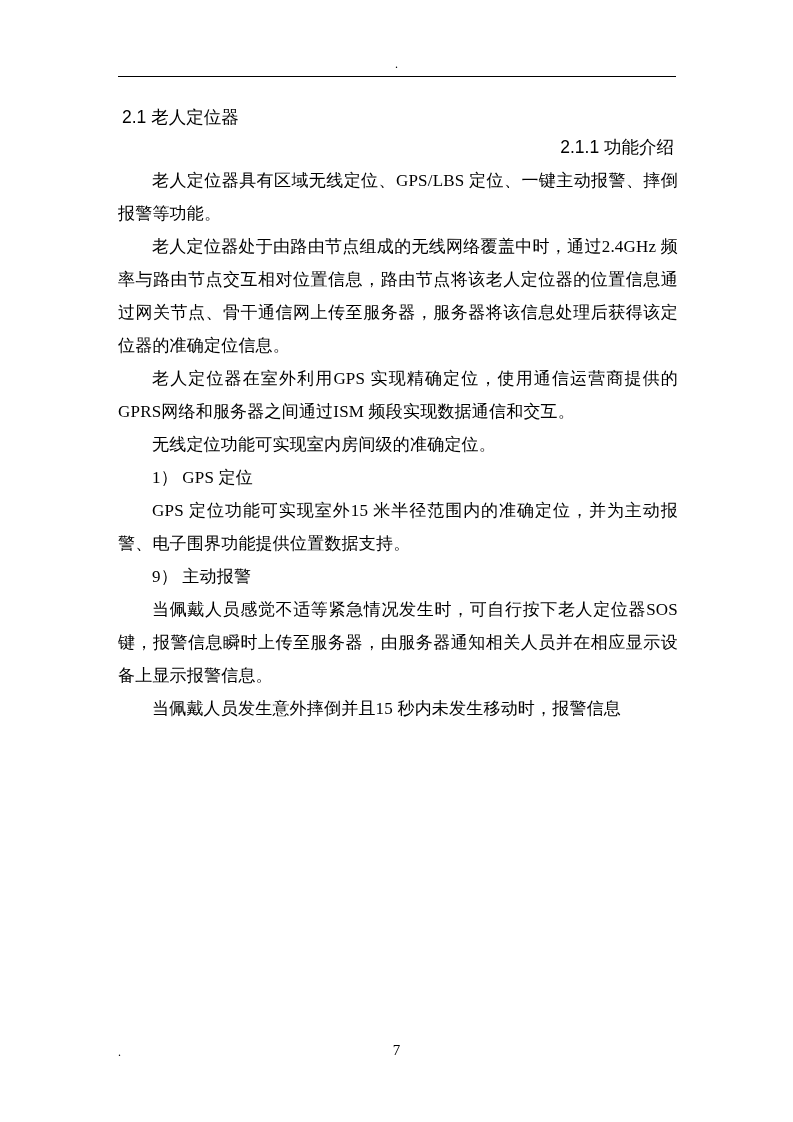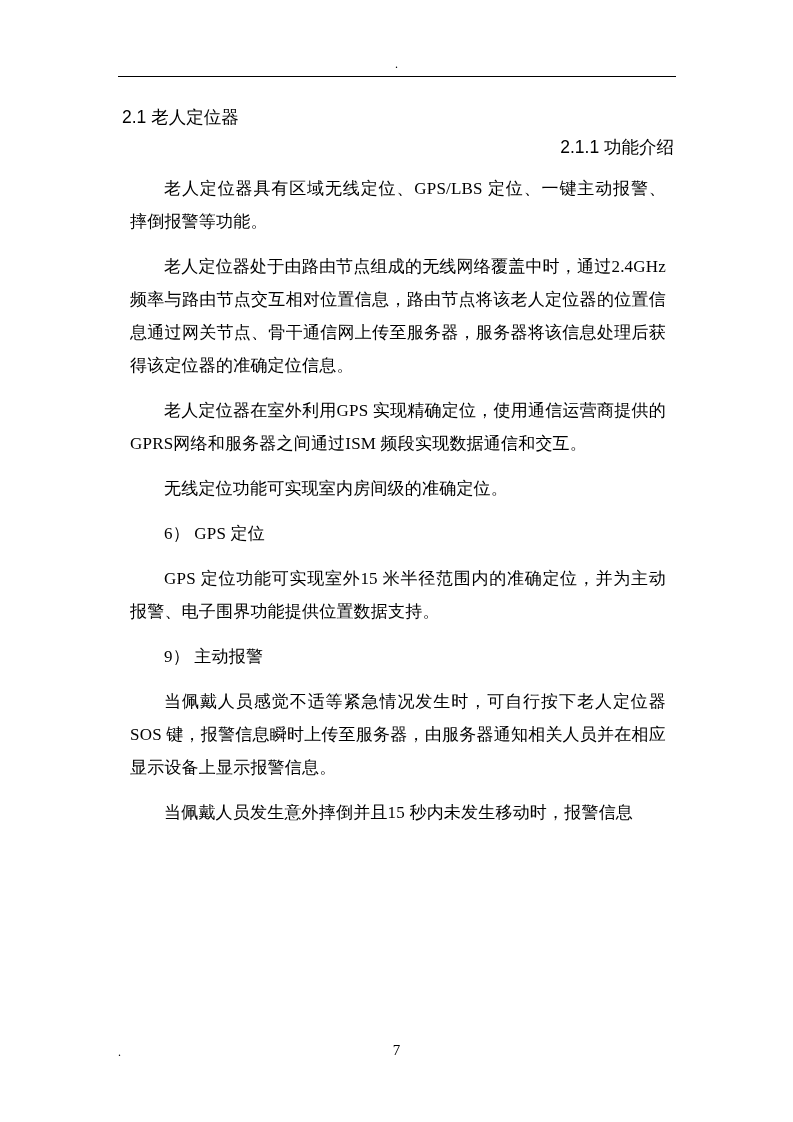--- a/index.html
+++ b/index.html
@@ -51,21 +51,21 @@
     margin-left: 32px;
   }
   .h-sec2 {
     margin-top: 28px;
     margin-left: 32px;
     text-align: right;
   }
   p.body {
     font-size: 17px;
     line-height: 33px;
-    margin: 12px;
+    margin: 0;
     padding: 0;
     text-align: justify;
     text-justify: inter-ideograph;
     letter-spacing: 0.2px;
   }
   .first-para {
     margin-top: 24px;
   }
   .indent {
     text-indent: 34px;
@@ -101,21 +101,21 @@
   <div class="content">
 
     <h2 class="heading h-sec1">2.1  老人定位器</h2>
 
     <h2 class="heading h-sec2">2.1.1  功能介绍</h2>
 
     <p class="body indent first-para">老人定位器具有区域无线定位、GPS/LBS 定位、一键主动报警、摔倒报警等功能。</p>
     <p class="body indent">老人定位器处于由路由节点组成的无线网络覆盖中时，通过2.4GHz 频率与路由节点交互相对位置信息，路由节点将该老人定位器的位置信息通过网关节点、骨干通信网上传至服务器，服务器将该信息处理后获得该定位器的准确定位信息。</p>
     <p class="body indent">老人定位器在室外利用GPS 实现精确定位，使用通信运营商提供的GPRS网络和服务器之间通过ISM 频段实现数据通信和交互。</p>
     <p class="body indent">无线定位功能可实现室内房间级的准确定位。</p>
-    <p class="body indent-list">6） GPS  定位</p>
+    <p class="body indent-list">1） GPS  定位</p>
     <p class="body indent">GPS  定位功能可实现室外15 米半径范围内的准确定位，并为主动报警、电子围界功能提供位置数据支持。</p>
     <p class="body indent-list">9） 主动报警</p>
     <p class="body indent">当佩戴人员感觉不适等紧急情况发生时，可自行按下老人定位器SOS 键，报警信息瞬时上传至服务器，由服务器通知相关人员并在相应显示设备上显示报警信息。</p>
     <p class="body indent">当佩戴人员发生意外摔倒并且15 秒内未发生移动时，报警信息</p>
 
   </div>
 
   <div class="footer-dot">.</div>
   <div class="page-number">7</div>
 

